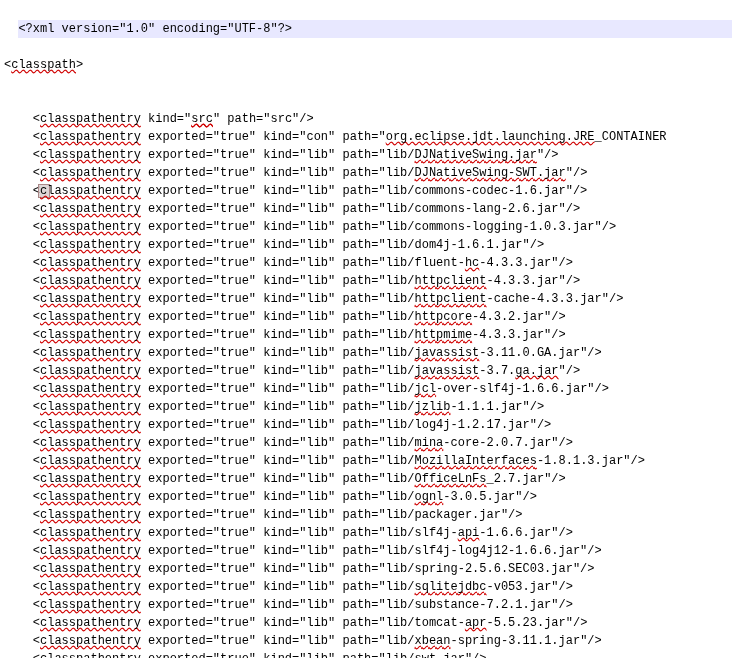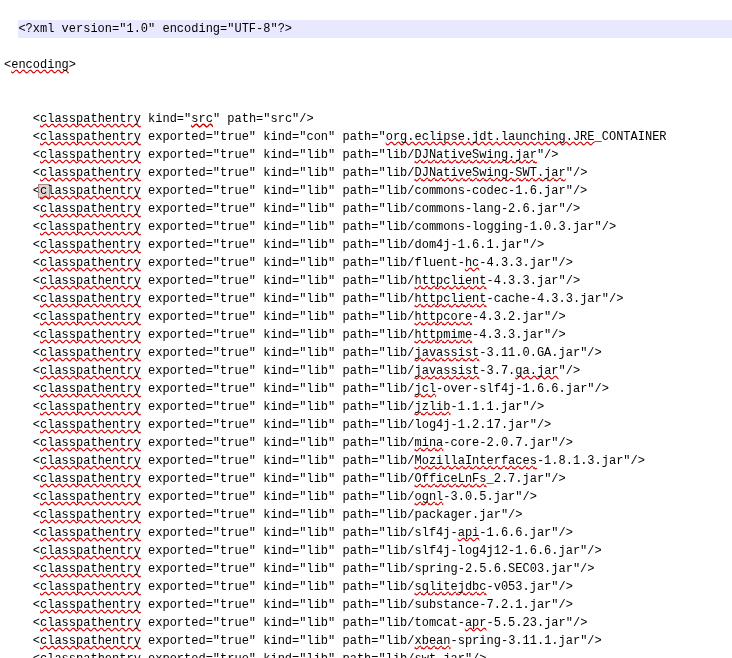--- a/index.html
+++ b/index.html
@@ -38,16 +38,16 @@
     vertical-align: text-bottom;
     margin-left: -2px;
     margin-right: -10px;
   }
 </style>
 </head>
 <body>
 
 <div class="editor">
   <span class="line hilite">&lt;?xml version="1.0" encoding="UTF-8"?&gt;</span>
-  <span class="line" id="root-open">&lt;<span class="err">encoding</span>&gt;</span>
+  <span class="line" id="root-open">&lt;<span class="err">classpath</span>&gt;</span>
   <span id="entries"><span class="line">    &lt;<span class="err">classpathentry</span> kind="<span class="err"><span class="err">src</span></span>" path="src"/&gt;</span><span class="line">    &lt;<span class="err">classpathentry</span> exported="true" kind="con" path="<span class="err">org.eclipse.jdt.launching.JRE</span>_CONTAINER</span><span class="line">    &lt;<span class="err">classpathentry</span> exported="true" kind="lib" path="lib/<span class="err">DJNativeSwing.jar</span>"/&gt;</span><span class="line">    &lt;<span class="err">classpathentry</span> exported="true" kind="lib" path="lib/<span class="err">DJNativeSwing-SWT.jar</span>"/&gt;</span><span class="line">    &lt;<span class="caret"></span><span class="err">classpathentry</span> exported="true" kind="lib" path="lib/commons-codec-1.6.jar"/&gt;</span><span class="line">    &lt;<span class="err">classpathentry</span> exported="true" kind="lib" path="lib/commons-lang-2.6.jar"/&gt;</span><span class="line">    &lt;<span class="err">classpathentry</span> exported="true" kind="lib" path="lib/commons-logging-1.0.3.jar"/&gt;</span><span class="line">    &lt;<span class="err">classpathentry</span> exported="true" kind="lib" path="lib/dom4j-1.6.1.jar"/&gt;</span><span class="line">    &lt;<span class="err">classpathentry</span> exported="true" kind="lib" path="lib/fluent-<span class="err">hc</span>-4.3.3.jar"/&gt;</span><span class="line">    &lt;<span class="err">classpathentry</span> exported="true" kind="lib" path="lib/<span class="err">httpclient</span>-4.3.3.jar"/&gt;</span><span class="line">    &lt;<span class="err">classpathentry</span> exported="true" kind="lib" path="lib/<span class="err">httpclient</span>-cache-4.3.3.jar"/&gt;</span><span class="line">    &lt;<span class="err">classpathentry</span> exported="true" kind="lib" path="lib/<span class="err">httpcore</span>-4.3.2.jar"/&gt;</span><span class="line">    &lt;<span class="err">classpathentry</span> exported="true" kind="lib" path="lib/<span class="err">httpmime</span>-4.3.3.jar"/&gt;</span><span class="line">    &lt;<span class="err">classpathentry</span> exported="true" kind="lib" path="lib/<span class="err">javassist</span>-3.11.0.GA.jar"/&gt;</span><span class="line">    &lt;<span class="err">classpathentry</span> exported="true" kind="lib" path="lib/<span class="err">javassist</span>-3.7.<span class="err">ga.jar</span>"/&gt;</span><span class="line">    &lt;<span class="err">classpathentry</span> exported="true" kind="lib" path="lib/<span class="err">jcl</span>-over-slf4j-1.6.6.jar"/&gt;</span><span class="line">    &lt;<span class="err">classpathentry</span> exported="true" kind="lib" path="lib/<span class="err">jzlib</span>-1.1.1.jar"/&gt;</span><span class="line">    &lt;<span class="err">classpathentry</span> exported="true" kind="lib" path="lib/log4j-1.2.17.jar"/&gt;</span><span class="line">    &lt;<span class="err">classpathentry</span> exported="true" kind="lib" path="lib/<span class="err">mina</span>-core-2.0.7.jar"/&gt;</span><span class="line">    &lt;<span class="err">classpathentry</span> exported="true" kind="lib" path="lib/<span class="err">MozillaInterfaces</span>-1.8.1.3.jar"/&gt;</span><span class="line">    &lt;<span class="err">classpathentry</span> exported="true" kind="lib" path="lib/<span class="err">OfficeLnFs</span>_2.7.jar"/&gt;</span><span class="line">    &lt;<span class="err">classpathentry</span> exported="true" kind="lib" path="lib/<span class="err">ognl</span>-3.0.5.jar"/&gt;</span><span class="line">    &lt;<span class="err">classpathentry</span> exported="true" kind="lib" path="lib/packager.jar"/&gt;</span><span class="line">    &lt;<span class="err">classpathentry</span> exported="true" kind="lib" path="lib/slf4j-<span class="err">api</span>-1.6.6.jar"/&gt;</span><span class="line">    &lt;<span class="err">classpathentry</span> exported="true" kind="lib" path="lib/slf4j-log4j12-1.6.6.jar"/&gt;</span><span class="line">    &lt;<span class="err">classpathentry</span> exported="true" kind="lib" path="lib/spring-2.5.6.SEC03.jar"/&gt;</span><span class="line">    &lt;<span class="err">classpathentry</span> exported="true" kind="lib" path="lib/<span class="err">sqlitejdbc</span>-v053.jar"/&gt;</span><span class="line">    &lt;<span class="err">classpathentry</span> exported="true" kind="lib" path="lib/substance-7.2.1.jar"/&gt;</span><span class="line">    &lt;<span class="err">classpathentry</span> exported="true" kind="lib" path="lib/tomcat-<span class="err">apr</span>-5.5.23.jar"/&gt;</span><span class="line">    &lt;<span class="err">classpathentry</span> exported="true" kind="lib" path="lib/<span class="err">xbean</span>-spring-3.11.1.jar"/&gt;</span><span class="line">    &lt;<span class="err">classpathentry</span> exported="true" kind="lib" path="lib/<span class="err">swt.jar</span>"/&gt;</span></span>
   
 </div>
 
 </body></html>

